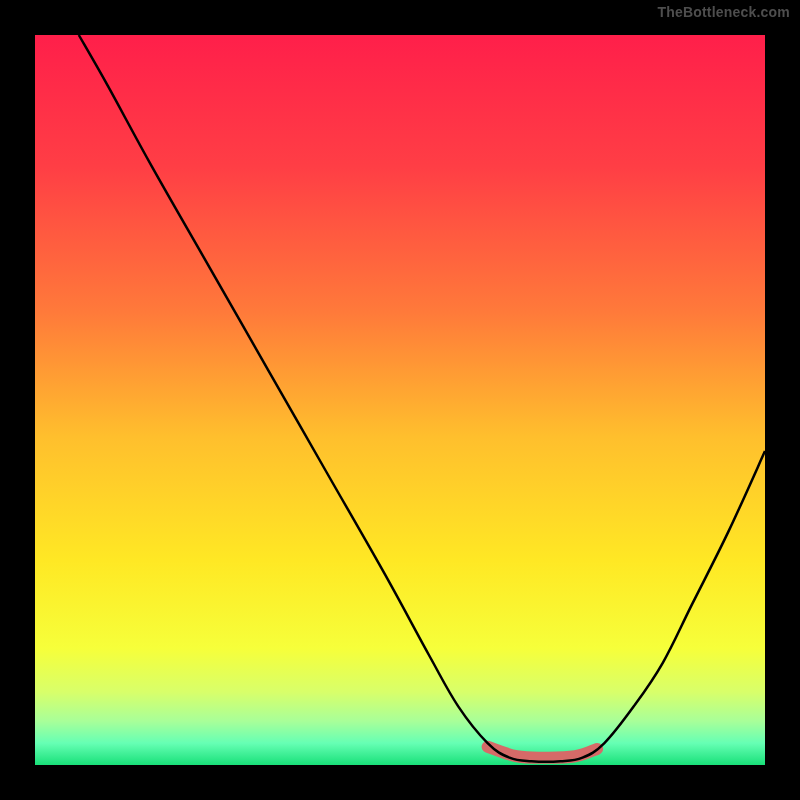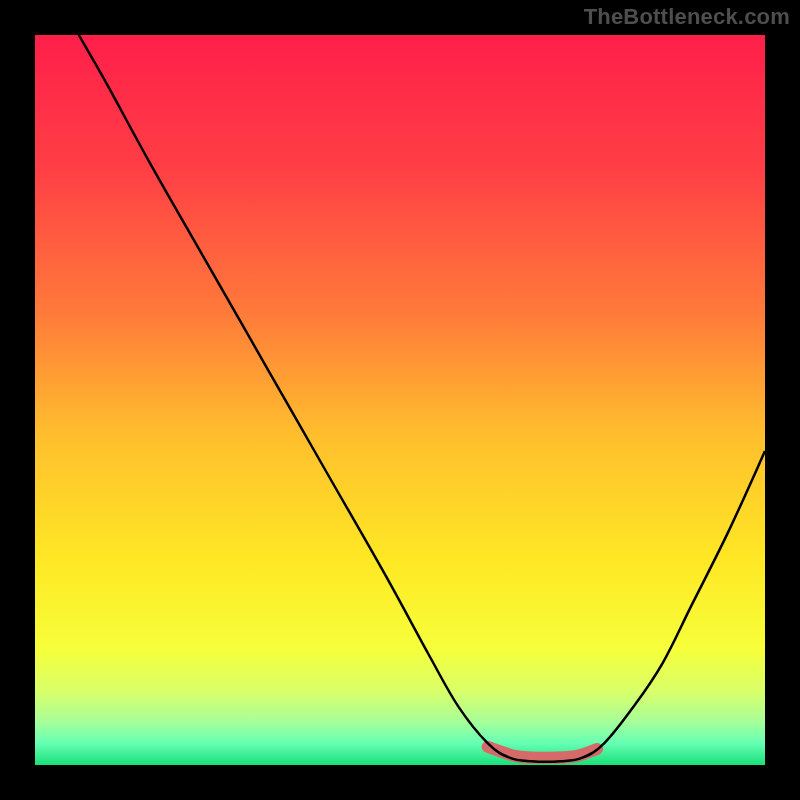--- a/index.html
+++ b/index.html
@@ -15,21 +15,21 @@
     position: relative;
     width: 800px;
     height: 800px;
     background: #000;
   }
   .watermark {
     position: absolute;
     top: 4px;
     right: 10px;
     color: #4e4e4e;
-    font-size: 22px;
+    font-size: 14px;
     font-weight: 600;
     z-index: 30;
     letter-spacing: 0.2px;
   }
   .plot-wrap {
     position: absolute;
     left: 35px;
     top: 35px;
     width: 730px;
     height: 730px;

